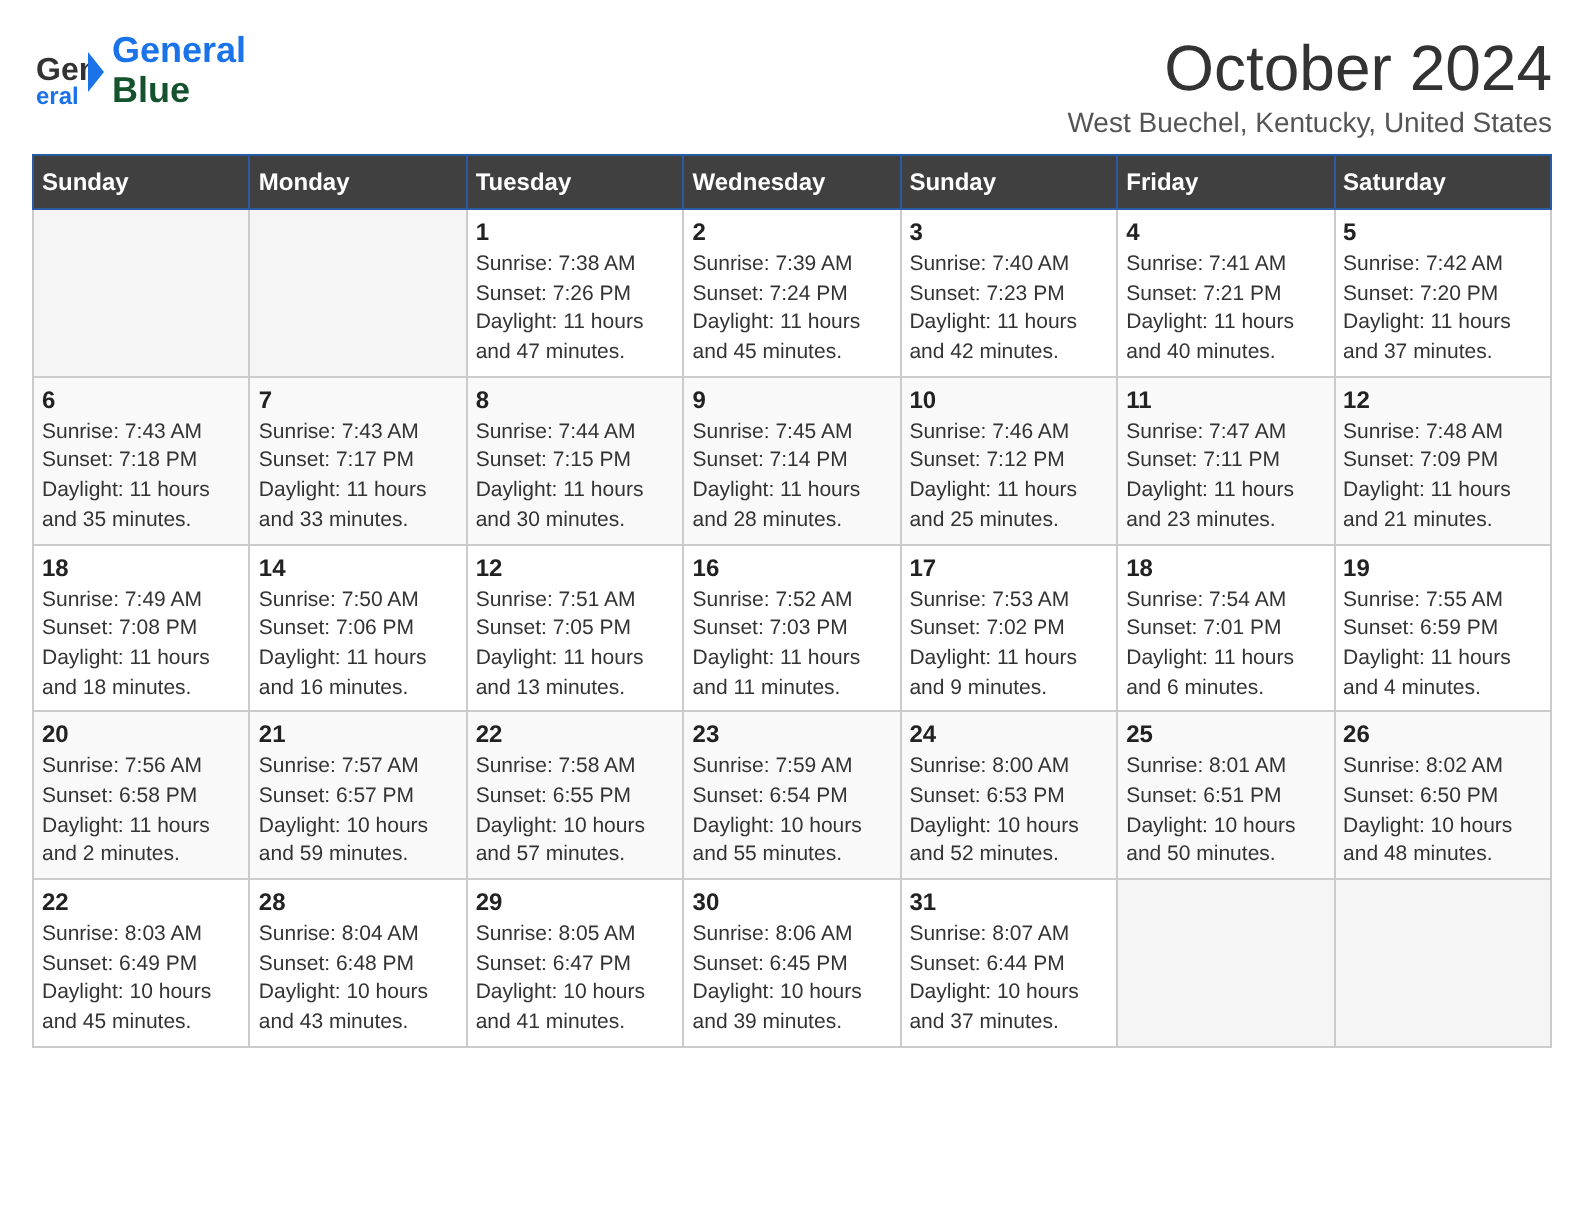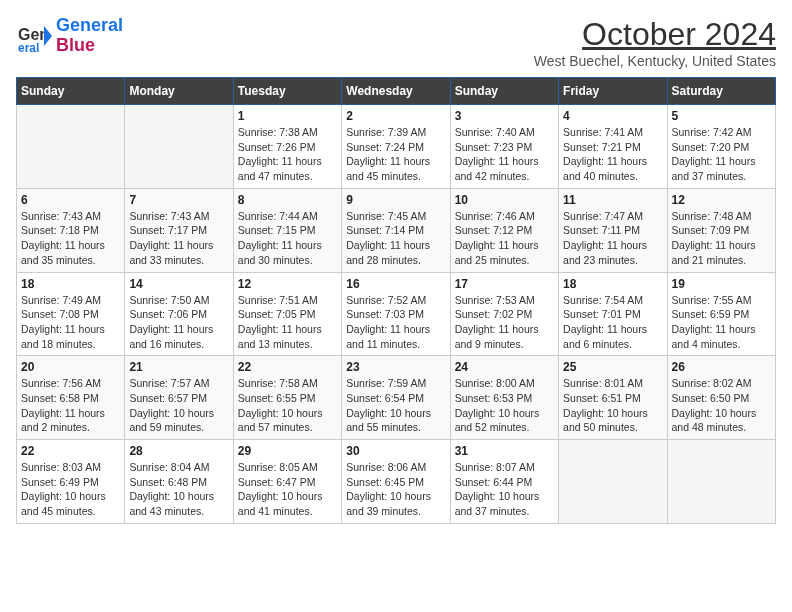--- a/index.html
+++ b/index.html
@@ -34,21 +34,20 @@
       height: 36px;
       margin-right: 4px;
     }
     .title-block {
       text-align: right;
     }
     .month-title {
       font-size: 32px;
       color: #333;
       font-weight: normal;
-      text-decoration: underline;
     }
     .location {
       font-size: 14px;
       color: #555;
     }
     table {
       width: 100%;
       border-collapse: collapse;
       font-size: 11px;
     }
@@ -95,21 +94,21 @@
 
 <div class="header">
   <div class="logo">
     <svg class="logo-icon" viewBox="0 0 36 36">
       <text x="2" y="22" font-size="16" font-weight="bold" fill="#333">Gen</text>
       <text x="2" y="34" font-size="12" font-weight="bold" fill="#1a73e8">eral</text>
       <polygon points="28,8 36,18 28,28" fill="#1a73e8"></polygon>
     </svg>
     <div>
       <div class="logo-text">
-        <span>General</span><br><span style="color:#be185d">Blue</span>
+        <span>General</span><br><span style="color:#14532d">Blue</span>
       </div>
     </div>
   </div>
   <div class="title-block">
     <div class="month-title">October 2024</div>
     <div class="location">West Buechel, Kentucky, United States</div>
   </div>
 </div>
 
 <table>

